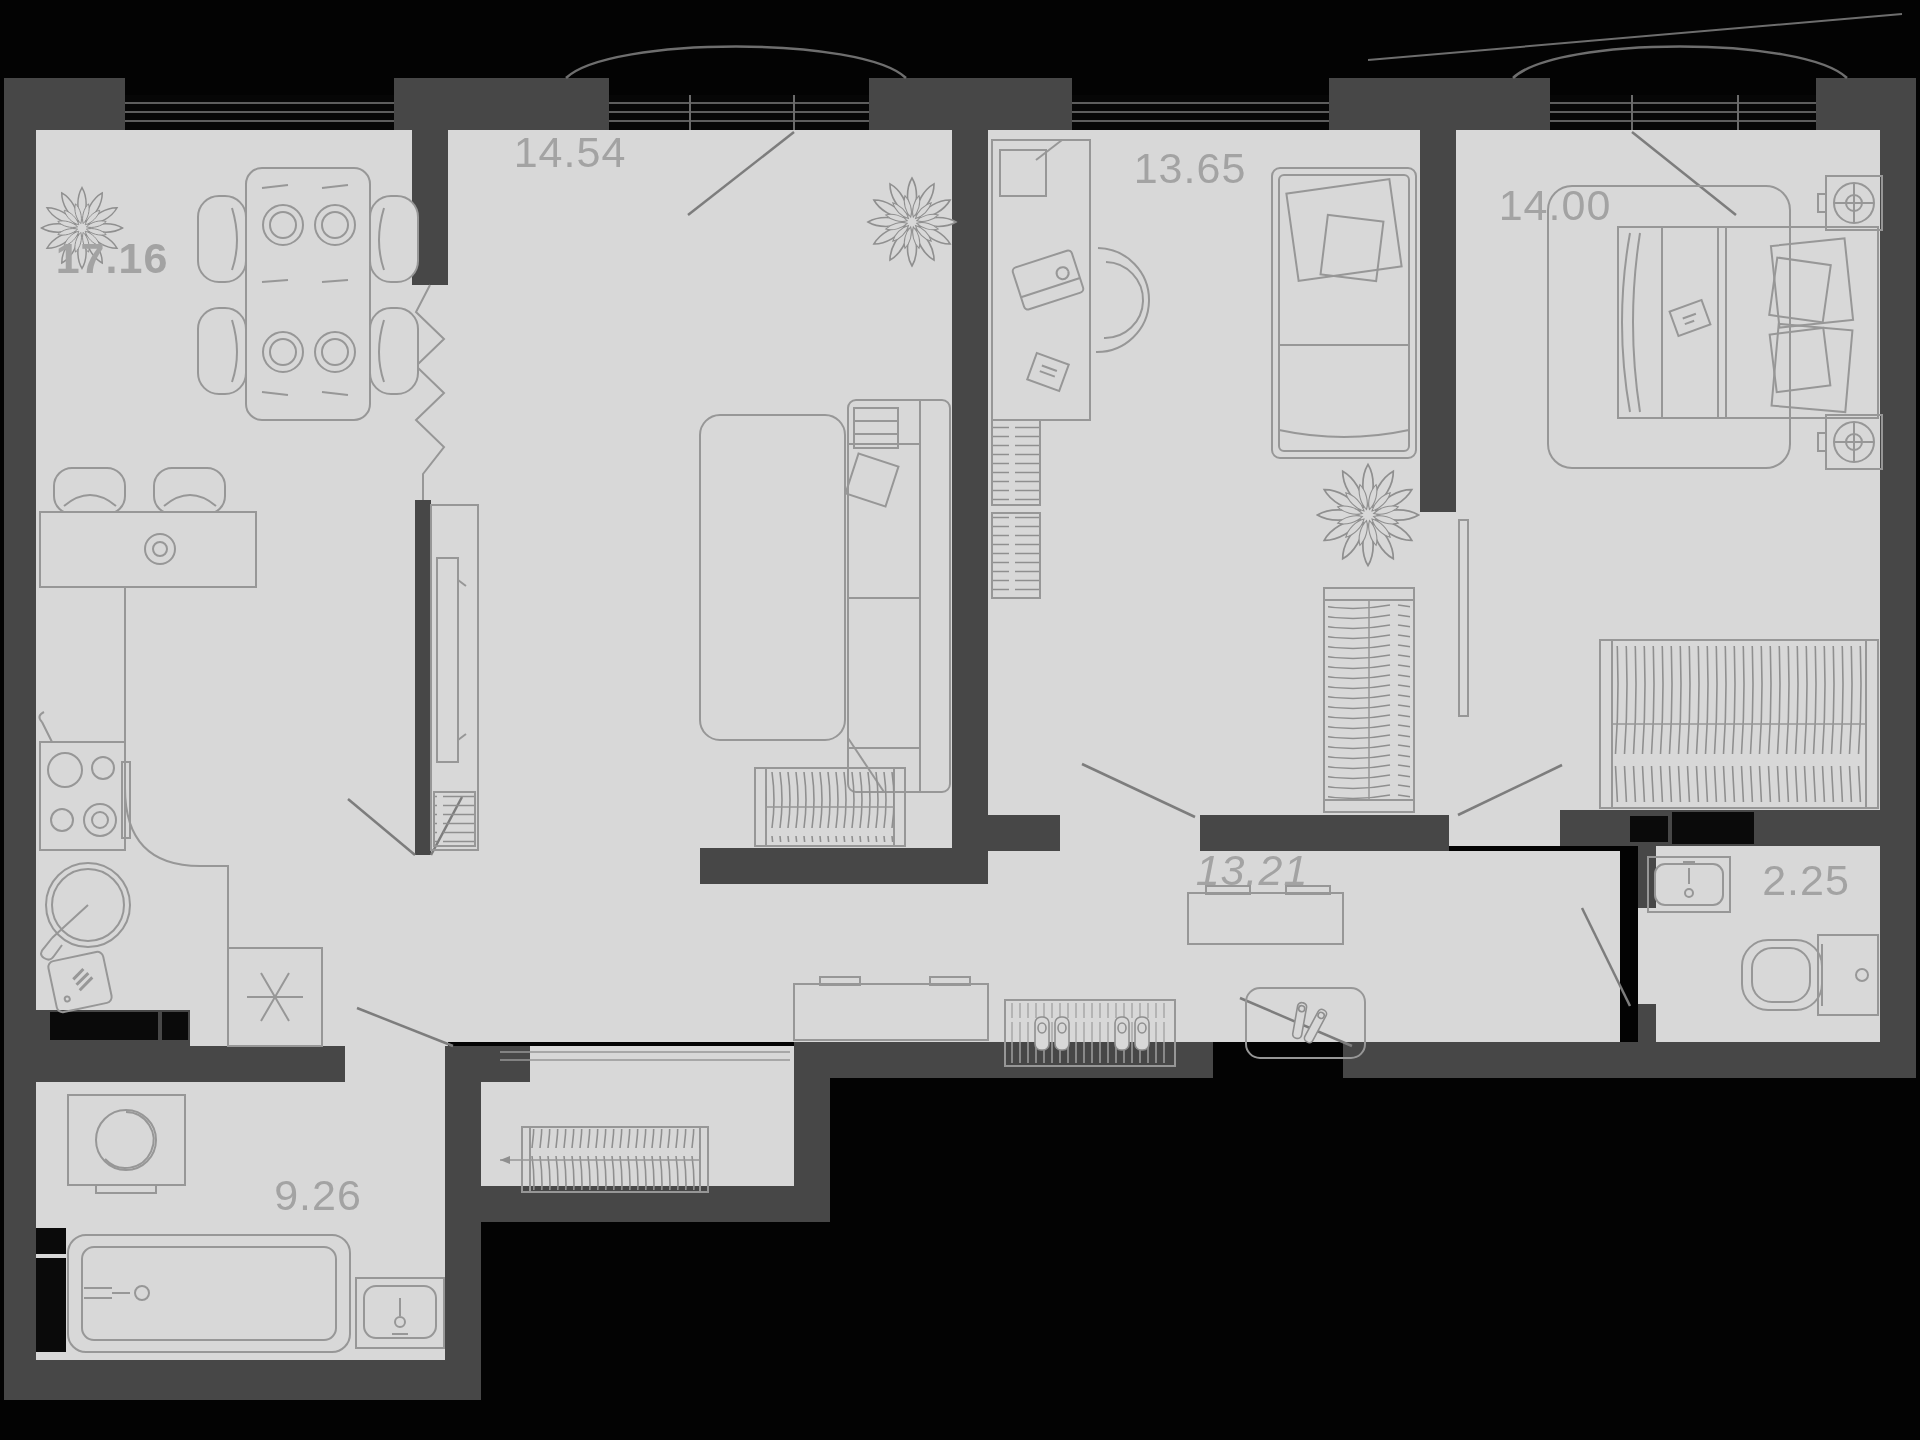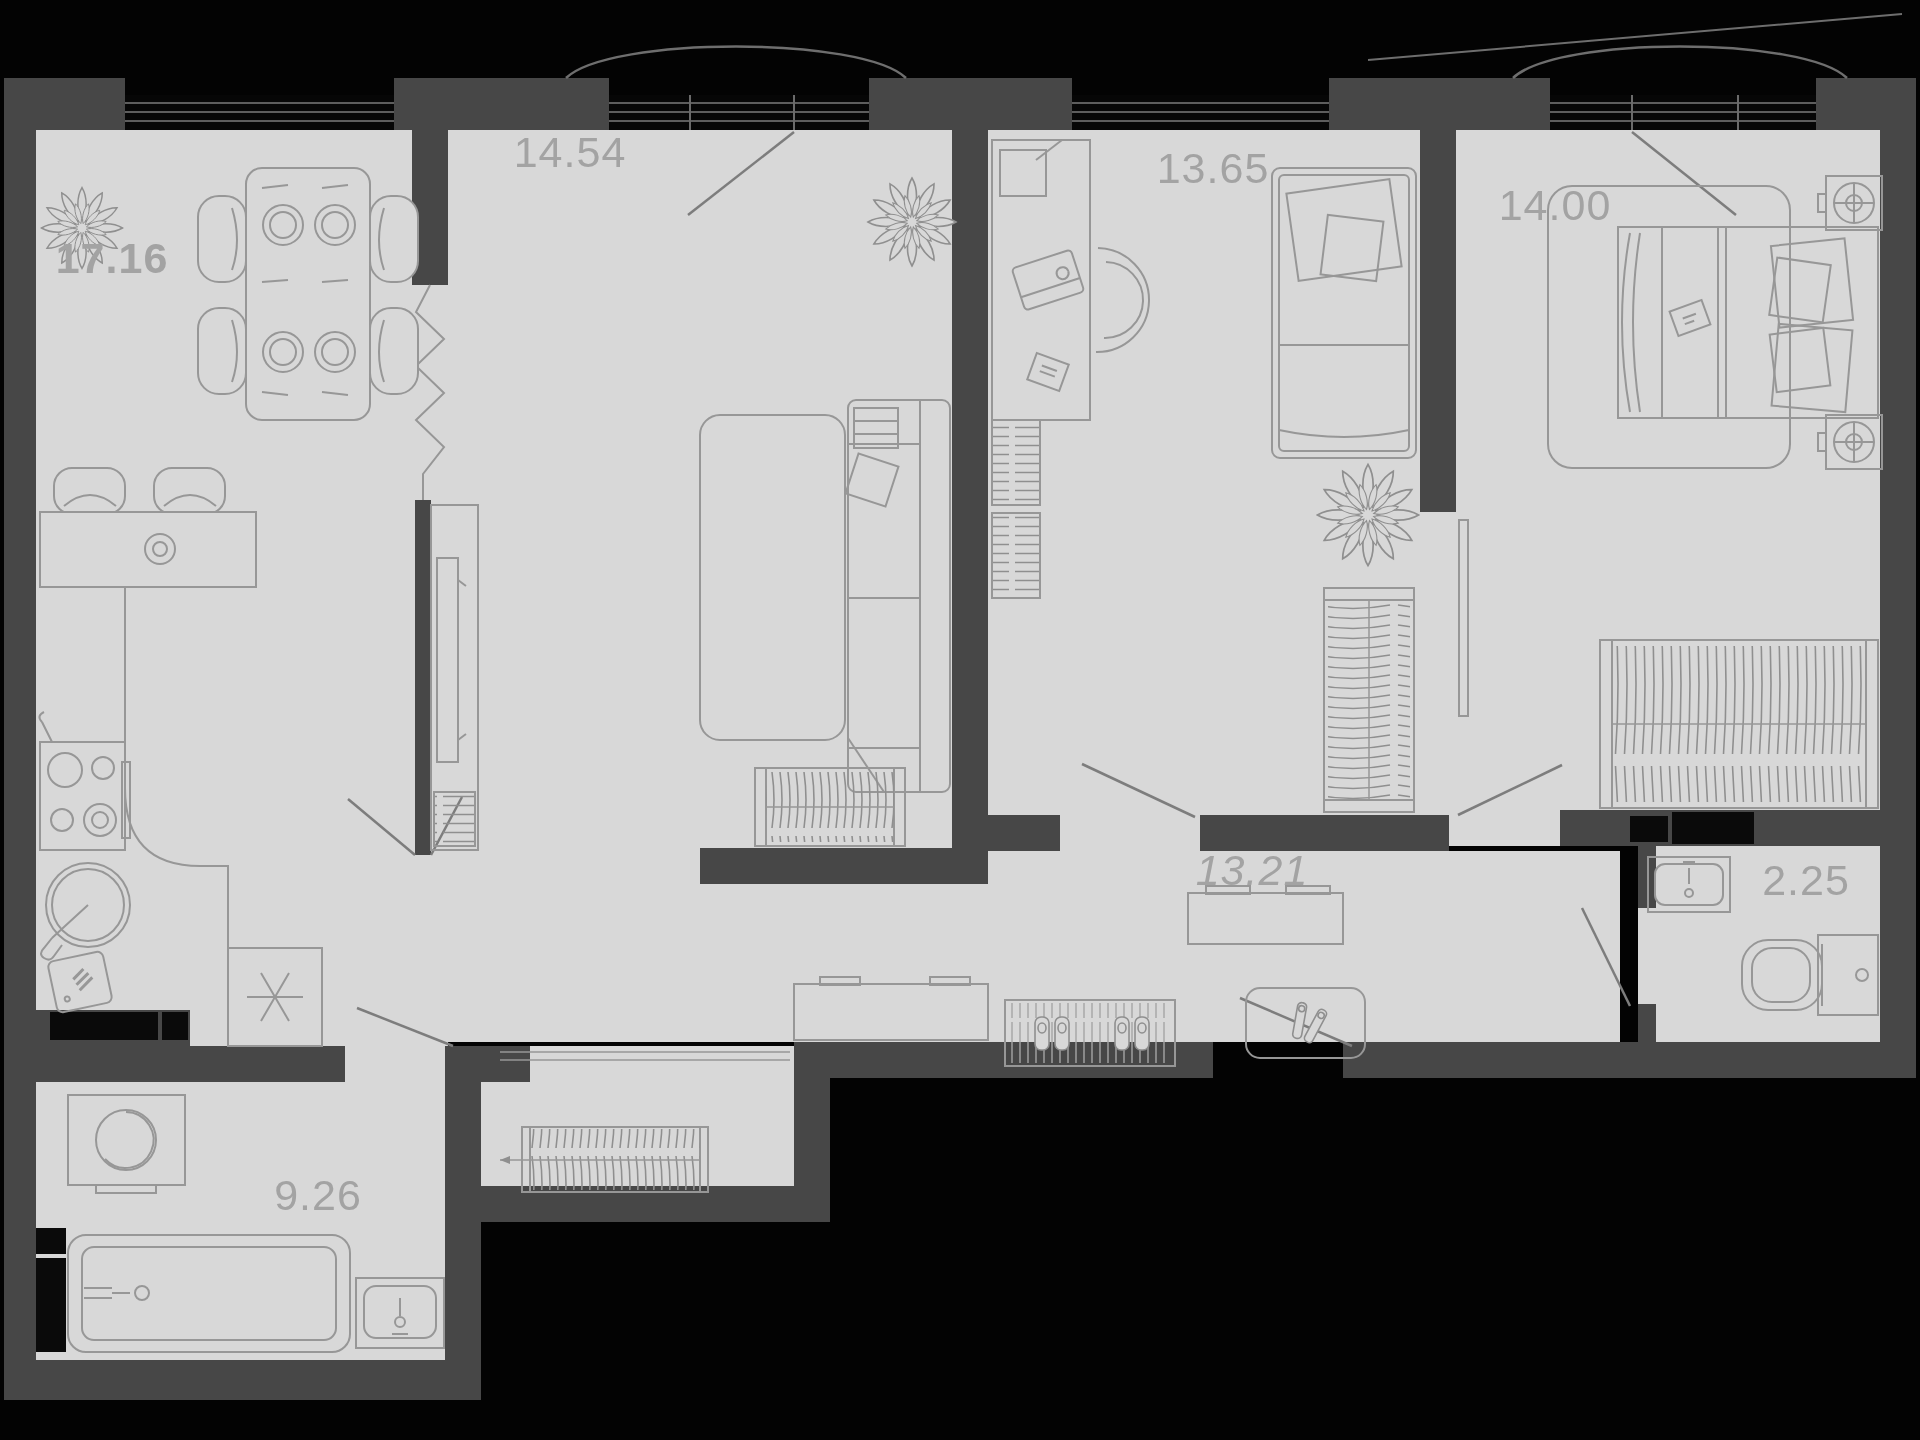--- a/index.html
+++ b/index.html
@@ -405,19 +405,19 @@
     <g class="ln">
       <rect x="356" y="1278" width="88" height="70"></rect>
       <rect x="364" y="1286" width="72" height="52" rx="12"></rect>
       <path d="M400,1298 V1316 M392,1334 h16"></path>
       <circle cx="400" cy="1322" r="5"></circle>
     </g>
   </svg>
 
   <div class="room-label" style="left:112px;top:258px;font-weight:bold;"><span>17.16</span></div>
   <div class="room-label" style="left:570px;top:152px;"><span>14.54</span></div>
-  <div class="room-label" style="left:1190px;top:168px;margin-left:23px;"><span>13.65</span></div>
+  <div class="room-label" style="left:1190px;top:168px;"><span>13.65</span></div>
   <div class="room-label" style="left:1555px;top:205px;"><span>14.00</span></div>
   <div class="room-label" style="left:1252px;top:870px;font-style:italic;"><span>13.21</span></div>
   <div class="room-label" style="left:1806px;top:880px;"><span>2.25</span></div>
   <div class="room-label" style="left:318px;top:1195px;"><span>9.26</span></div>
 
 </div>
 
 </body></html>

